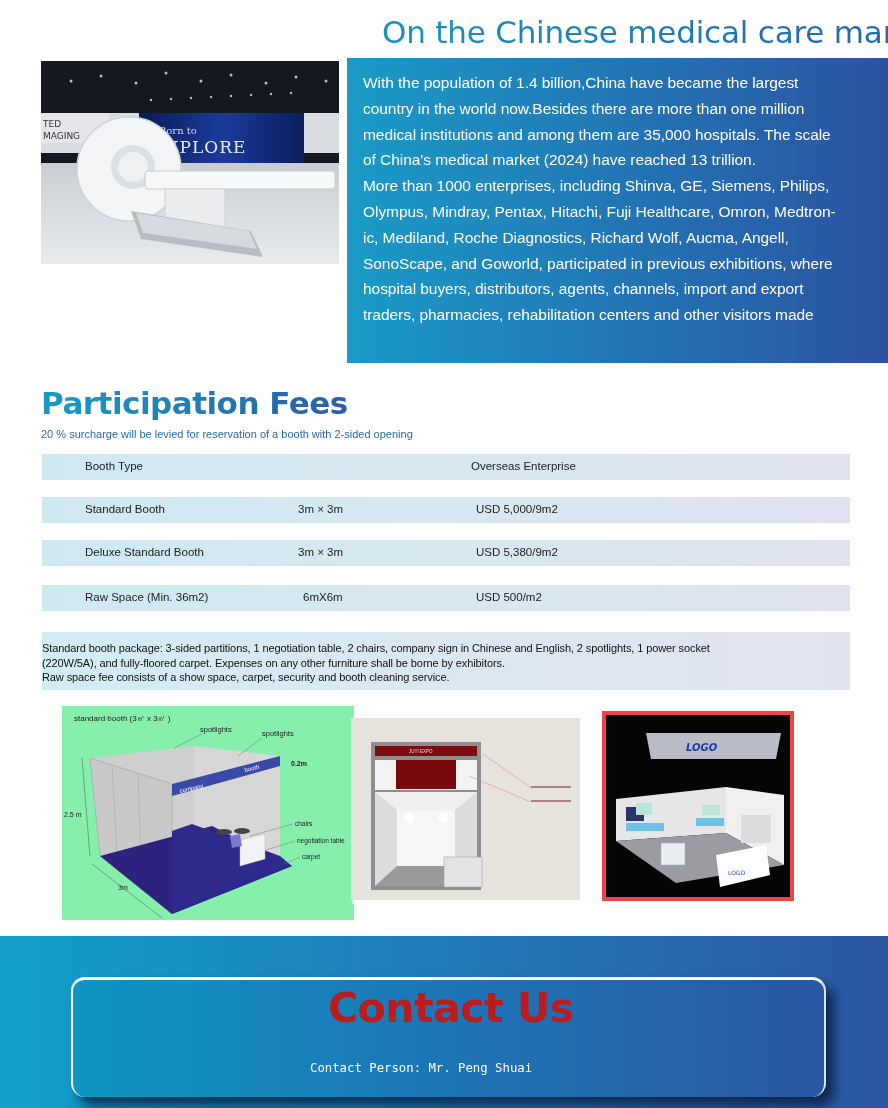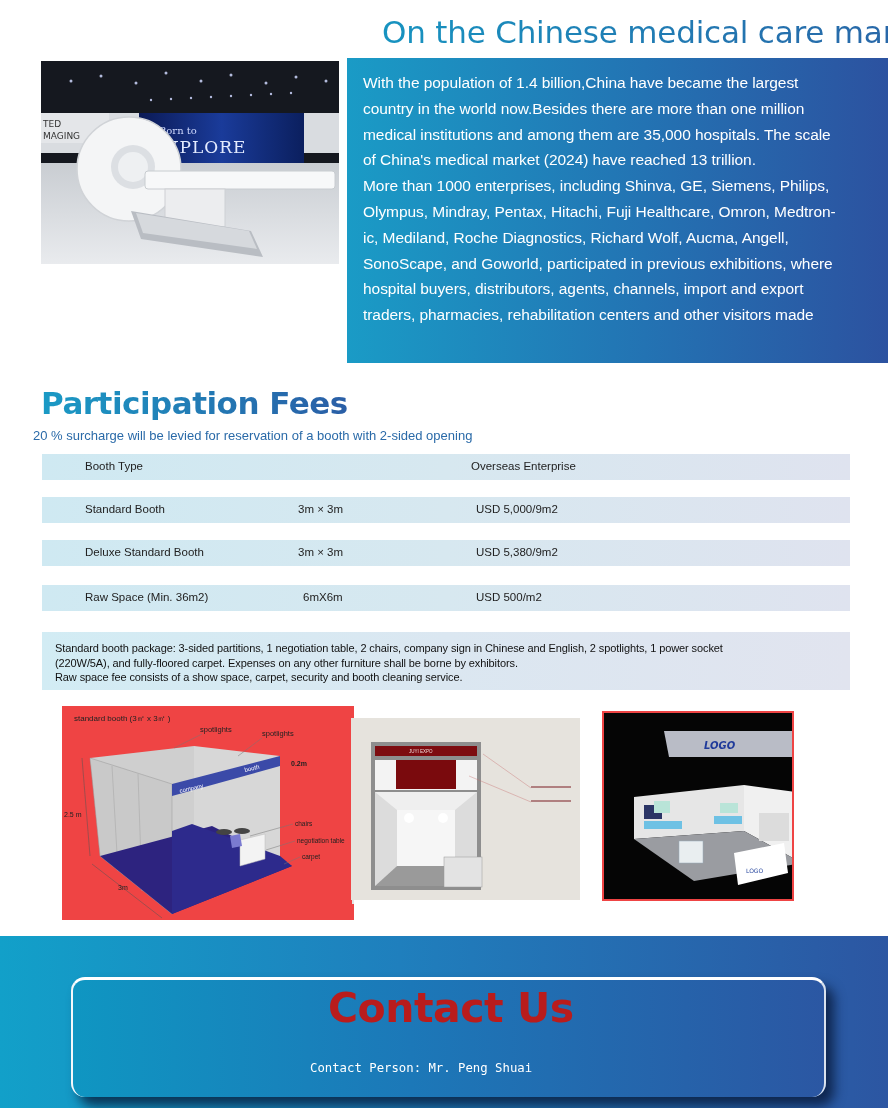--- a/index.html
+++ b/index.html
@@ -31,47 +31,47 @@
   
   .fees-title {
     position: absolute; left: 41px; top: 385px;
     font-family: "DejaVu Sans", sans-serif; font-weight: bold; font-size: 31px;
     letter-spacing: -0.5px;
     background: linear-gradient(90deg, #1a9ac5 0%, #2a5ea6 100%);
     -webkit-background-clip: text; background-clip: text; color: transparent;
     white-space: nowrap;
   }
   .fees-note {
-    position: absolute; left: 33px; top: 428px;
-    font-size: 13px; color: #2a6aa8; white-space: nowrap;
+    position: absolute; left: 41px; top: 428px;
+    font-size: 11px; color: #2a6aa8; white-space: nowrap;
   }
   .fee-row {
     position: absolute; left: 42px; width: 808px; height: 26px;
     background: linear-gradient(90deg, #cfe9f2 0%, #d7e8f0 50%, #dfe3ef 100%);
     font-family: Liberation Sans, sans-serif; font-size: 11.5px; color: #222;
   }
   .fee-row span { position: absolute; top: 6px; white-space: nowrap; }
   .c1 { left: 43px; }
   .c2 { left: 256px; }
   .c3 { left: 414px; margin-left: 20px; }
   .c2.raw { left: 261px; }
   .hdr .c3 { left: 409px; }
 
   .package-box {
     position: absolute; left: 42px; top: 632px; width: 808px; height: 58px;
     background: linear-gradient(90deg, #d2ecf4 0%, #dbe7f1 50%, #e1e4ef 100%);
-    padding: 9px 13px 0 13px;
+    padding: 9px 13px 0 0;
   }
   .package-box p { font-size: 11px; line-height: 14.5px; color: #111; letter-spacing: -0.1px; }
 
   
   .booth-img { position: absolute; overflow: hidden; }
-  .booth1 { left: 62px; top: 706px; width: 292px; height: 214px; background: #ef4444; }
+  .booth1 { left: 62px; top: 706px; width: 292px; height: 214px; background: #86efac; }
   .booth2 { left: 351px; top: 718px; width: 229px; height: 182px; background: #e6e3dd; }
-  .booth3 { left: 602px; top: 711px; width: 192px; height: 190px; background: #050505; border: 2px solid #ef4444; padding-left: 20px; }
+  .booth3 { left: 602px; top: 711px; width: 192px; height: 190px; background: #050505; border: 4px solid #ef4444; }
 
   
   .contact-band {
     position: absolute; left: 0; top: 936px; width: 888px; height: 172px;
     background: linear-gradient(90deg, #12a0c9 0%, #1f7fbd 45%, #2c56a2 100%);
   }
   .contact-card {
     position: absolute; left: 71px; top: 977px; width: 755px; height: 120px;
     border-radius: 14px;
     background: linear-gradient(90deg, #0f96c2 0%, #1c78b8 45%, #2b57a3 100%);

